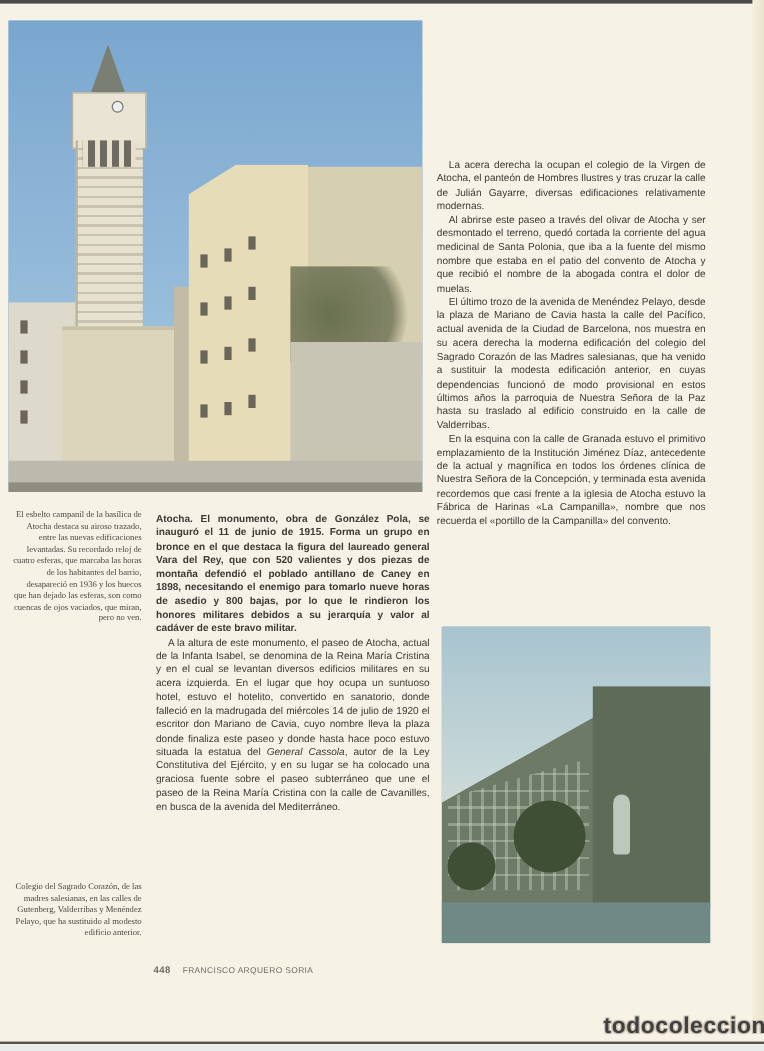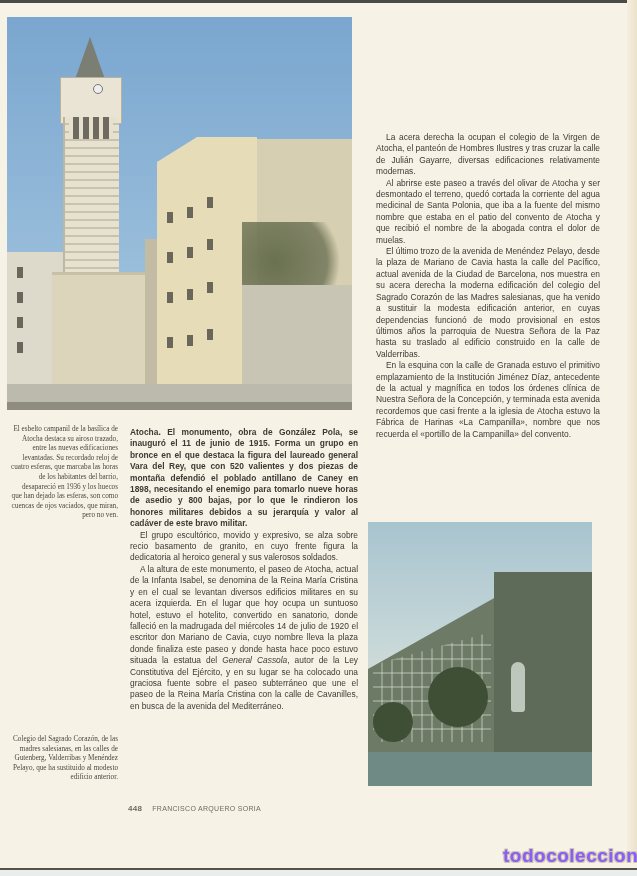--- a/index.html
+++ b/index.html
@@ -34,35 +34,35 @@
   
   .caption { position:absolute; font-family:"Liberation Serif", serif; font-size:7.2px; line-height:9.6px; color:#4a4740; text-align:right; }
   .cap1 { left:10px; top:425px; width:108px; }
   .cap2 { left:10px; top:735px; width:108px; }
 
   
   .col { position:absolute; font-size:8.4px; line-height:11.4px; color:#3d3a35; text-align:justify; }
   .col p { margin:0; text-indent:10px; }
   .col p.noindent { text-indent:0;font-weight:bold; }
   .colA { left:130px; top:427px; width:228px; }
-  .colB { left:376px; top:132px; width:224px; }
+  .colB { left:364px; top:132px; width:224px; }
 
   
   .photo2 { position:absolute; left:368px; top:522px; width:224px; height:264px; overflow:hidden; background:#b9cfd4; }
   .photo2 .sky { position:absolute; inset:0; background:linear-gradient(180deg,#a8c4cf 0%,#c6d7d8 45%,#d3dbd7 60%); }
   .photo2 .street { position:absolute; left:0; bottom:0; width:100%; height:34px; background:#6f8a84; }
   .b2-side { position:absolute; left:0; top:75px; width:128px; height:160px; background:#6c7a66; clip-path:polygon(0 45%, 100% 0, 100% 100%, 0 100%); }
   .b2-front { position:absolute; left:126px; top:50px; width:98px; height:185px; background:#5e6b58; }
   .b2-grid { position:absolute; left:5px; top:110px; width:118px; height:110px; background:repeating-linear-gradient(90deg,transparent 0 8px,rgba(220,225,210,.35) 8px 10px),repeating-linear-gradient(180deg,transparent 0 12px,rgba(220,225,210,.35) 12px 14px); clip-path:polygon(0 30%, 100% 0, 100% 100%, 0 100%); }
   .statue { position:absolute; left:143px; top:140px; width:14px; height:50px; background:#c9d1c6; border-radius:7px 7px 3px 3px; opacity:.9; }
   .tree { position:absolute; border-radius:50%; background:#3f4f35; }
 
   .footer { position:absolute; left:128px; top:804px; font-size:7px; color:#6f6b63; letter-spacing:.3px; }
   .footer .num { margin-right:10px; font-size:8px;font-weight:bold; }
-  .watermark { position:absolute; left:460px; top:845px; font-size:19px; font-weight:bold; color:#8b5cf6; letter-spacing:.5px; text-shadow:0 0 1px #bdb7aa, 1px 1px 0 #cfc8b8, -1px -1px 0 #cfc8b8, 1px -1px 0 #cfc8b8, -1px 1px 0 #cfc8b8;padding-left:43px; }
+  .watermark { position:absolute; left:460px; top:845px; font-size:19px; font-weight:bold; color:#404040; letter-spacing:.5px; text-shadow:0 0 1px #bdb7aa, 1px 1px 0 #cfc8b8, -1px -1px 0 #cfc8b8, 1px -1px 0 #cfc8b8, -1px 1px 0 #cfc8b8;padding-left:43px; }
 </style>
 </head>
 <body>
 
 <div class="topbar"></div>
 <div class="rightedge"></div>
 
 <div class="photo1">
   <div class="sky"></div>
   <div class="bldg-left"></div>
@@ -94,21 +94,20 @@
   <div class="win" style="left:10px;top:300px"></div>
   <div class="win" style="left:10px;top:325px"></div>
   <div class="ground"></div>
   <div class="ground2"></div>
 </div>
 
 <div class="caption cap1">El esbelto campanil de la basílica de Atocha destaca su airoso trazado, entre las nuevas edificaciones levantadas. Su recordado reloj de cuatro esferas, que marcaba las horas de los habitantes del barrio, desapareció en 1936 y los huecos que han dejado las esferas, son como cuencas de ojos vaciados, que miran, pero no ven.</div>
 
 <div class="col colA">
   <p class="noindent">Atocha. El monumento, obra de González Pola, se inauguró el 11 de junio de 1915. Forma un grupo en bronce en el que destaca la figura del laureado general Vara del Rey, que con 520 valientes y dos piezas de montaña defendió el poblado antillano de Caney en 1898, necesitando el enemigo para tomarlo nueve horas de asedio y 800 bajas, por lo que le rindieron los honores militares debidos a su jerarquía y valor al cadáver de este bravo militar.</p>
-  <p>El grupo escultórico, movido y expresivo, se alza sobre recio basamento de granito, en cuyo frente figura la dedicatoria al heroico general y sus valerosos soldados.</p>
   <p><span>A la altura de este monumento, el paseo de Atocha, actual de la Infanta Isabel, se denomina de la Reina María Cristina y en el cual se levantan diversos edificios militares en su acera izquierda. En el lugar que hoy ocupa un suntuoso hotel, estuvo el hotelito, convertido en sanatorio, donde falleció en la madrugada del miércoles 14 de julio de 1920 el escritor don Mariano de Cavia, cuyo nombre lleva la plaza donde finaliza este paseo y donde hasta hace poco estuvo situada la estatua del </span><em>General Cassola</em><span>, autor de la Ley Constitutiva del Ejército, y en su lugar se ha colocado una graciosa fuente sobre el paseo subterráneo que une el paseo de la Reina María Cristina con la calle de Cavanilles, en busca de la avenida del Mediterráneo.</span></p>
 </div>
 
 <div class="col colB">
   <p>La acera derecha la ocupan el colegio de la Virgen de Atocha, el panteón de Hombres Ilustres y tras cruzar la calle de Julián Gayarre, diversas edificaciones relativamente modernas.</p>
   <p>Al abrirse este paseo a través del olivar de Atocha y ser desmontado el terreno, quedó cortada la corriente del agua medicinal de Santa Polonia, que iba a la fuente del mismo nombre que estaba en el patio del convento de Atocha y que recibió el nombre de la abogada contra el dolor de muelas.</p>
   <p>El último trozo de la avenida de Menéndez Pelayo, desde la plaza de Mariano de Cavia hasta la calle del Pacífico, actual avenida de la Ciudad de Barcelona, nos muestra en su acera derecha la moderna edificación del colegio del Sagrado Corazón de las Madres salesianas, que ha venido a sustituir la modesta edificación anterior, en cuyas dependencias funcionó de modo provisional en estos últimos años la parroquia de Nuestra Señora de la Paz hasta su traslado al edificio construido en la calle de Valderribas.</p>
   <p>En la esquina con la calle de Granada estuvo el primitivo emplazamiento de la Institución Jiménez Díaz, antecedente de la actual y magnífica en todos los órdenes clínica de Nuestra Señora de la Concepción, y terminada esta avenida recordemos que casi frente a la iglesia de Atocha estuvo la Fábrica de Harinas «La Campanilla», nombre que nos recuerda el «portillo de la Campanilla» del convento.</p>
 </div>
 

